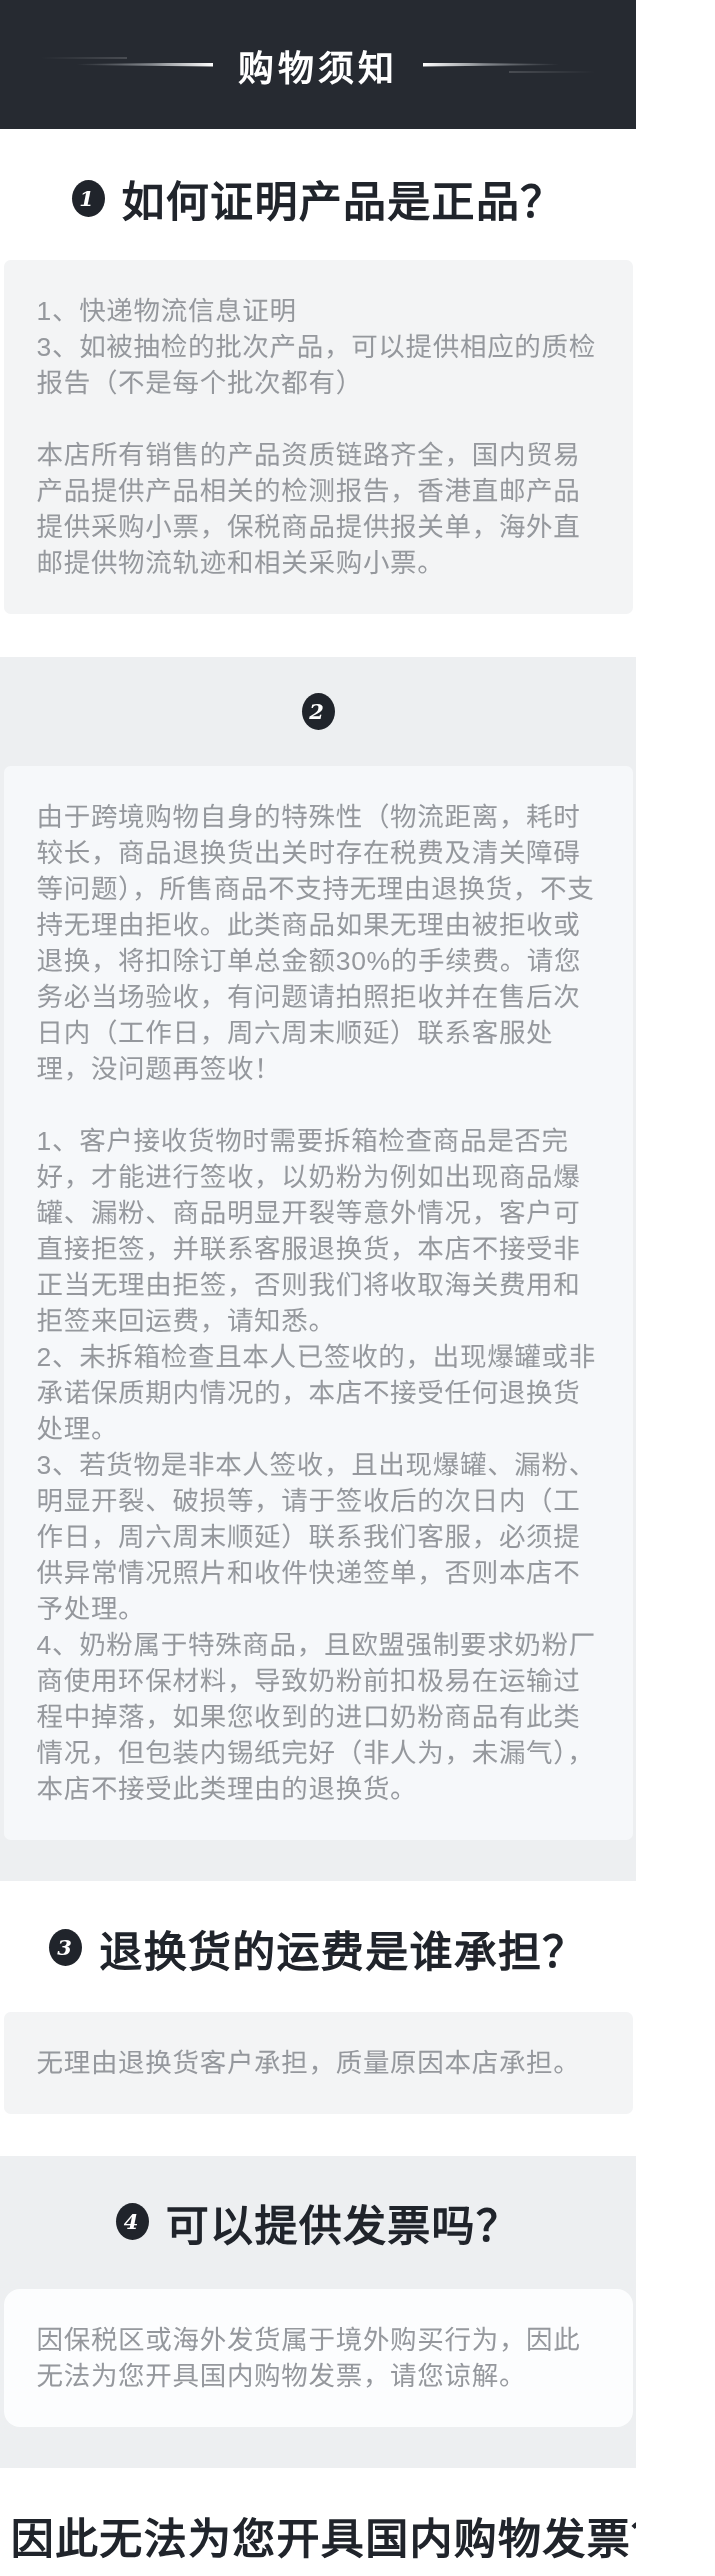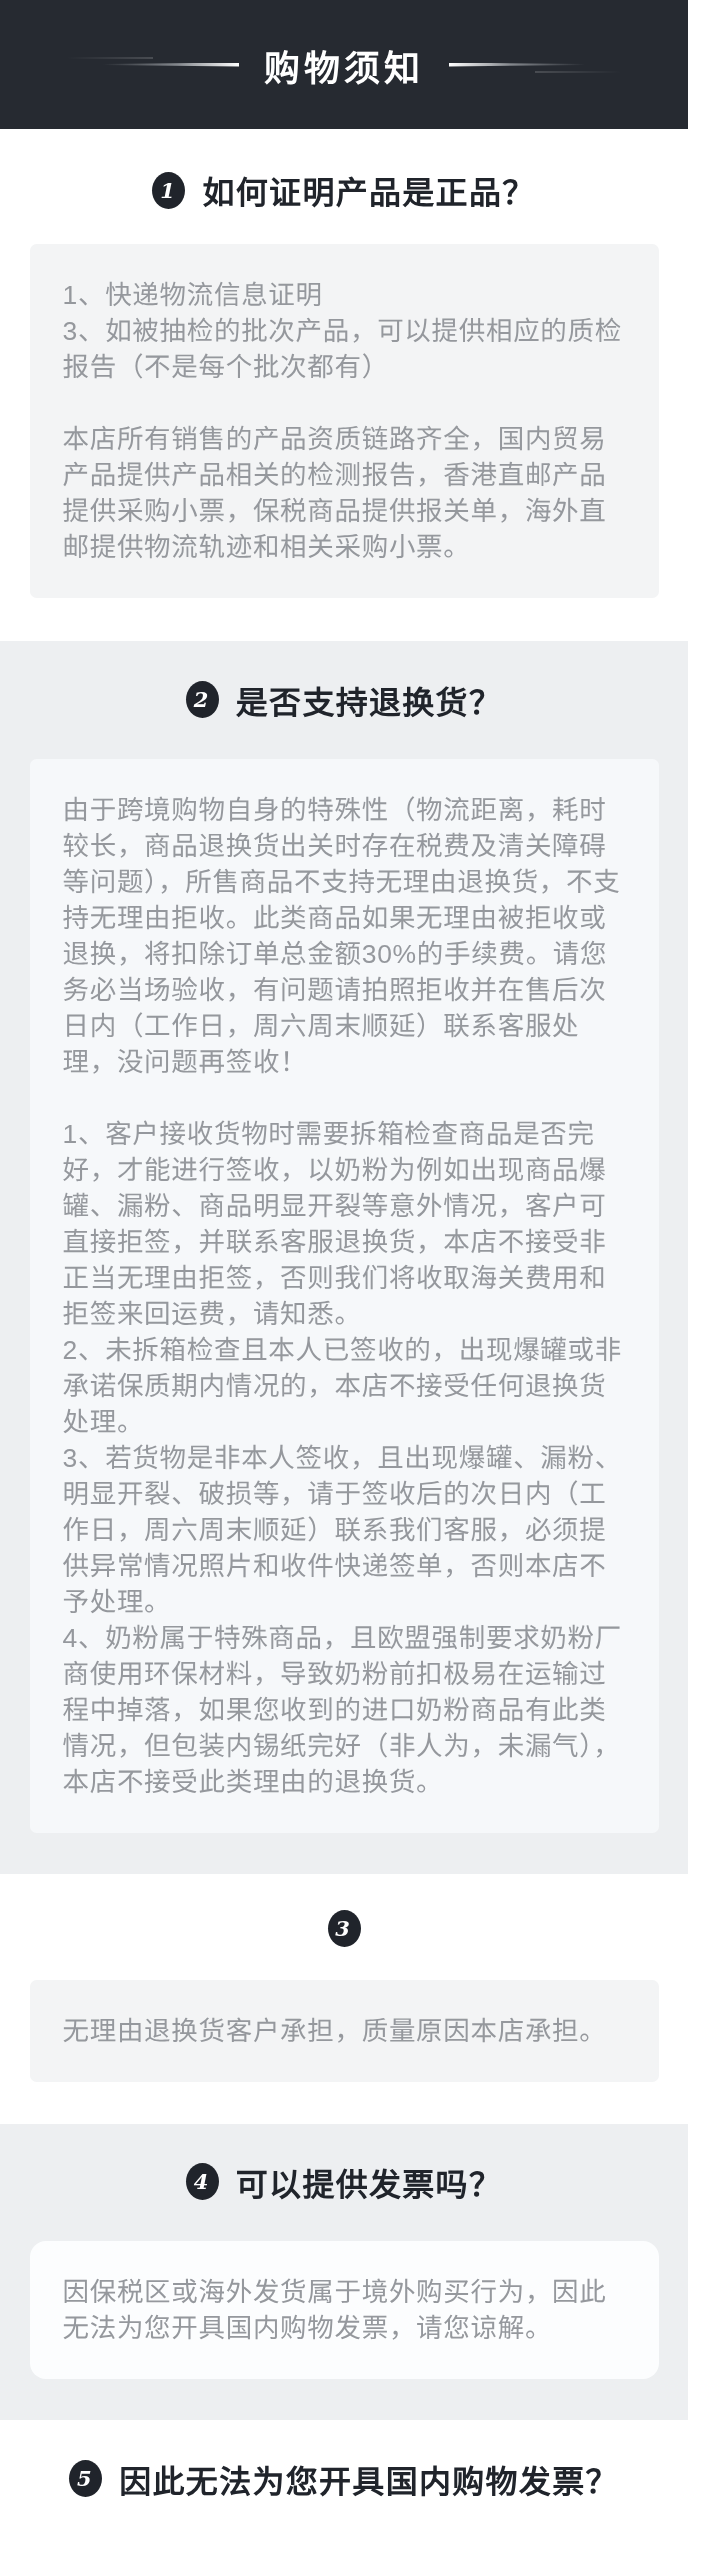--- a/index.html
+++ b/index.html
@@ -12,21 +12,21 @@
     --card4_bg:#fcfdfe;
     --page_bg:#ffffff;
   }
   *{margin:0;padding:0;box-sizing:border-box;}
   html,body{background:#fff;}
   body{
     width:716px;
     background:var(--page_bg);
     font-family:"Liberation Sans","DejaVu Sans",sans-serif;
   }
-  .page{width:688px;overflow:hidden;background:var(--page_bg);}
+  .page{width:636px;overflow:hidden;background:var(--page_bg);}
 
   
   .header{
     height:129px;
     background:var(--header_bg);
     display:flex;
     align-items:center;
     justify-content:center;
     gap:25px;
   }
@@ -70,21 +70,21 @@
     color:#ffffff;
     display:flex;align-items:center;justify-content:center;
     font-family:"DejaVu Serif","Liberation Serif",serif;
     font-style:italic;
     font-weight:bold;
     font-size:21px;
     flex:0 0 auto;
     padding-right:2.7px;
   }
   .qtext{
-    font-size:32px;
+    font-size:43px;
     font-weight:bold;
     color:var(--ink);
     letter-spacing:1.3px;
     white-space:nowrap;
   }
 
   
   .notice-box{
     width:629px;
     margin:0 auto;
@@ -133,33 +133,33 @@
   </div>
   <div class="notice-box box-gray mt-box1">
     <p>1、快递物流信息证明</p>
     <p>3、如被抽检的批次产品，可以提供相应的质检报告（不是每个批次都有）</p>
     <p class="gap-top">本店所有销售的产品资质链路齐全，国内贸易产品提供产品相关的检测报告，香港直邮产品提供采购小票，保税商品提供报关单，海外直邮提供物流轨迹和相关采购小票。</p>
   </div>
 
   <div class="band band-2">
     <div class="qhead">
       <span class="qnum">2</span>
-      <span class="qtext">是否支持退换货？</span>
     </div>
     <div class="notice-box card-2">
       <p>由于跨境购物自身的特殊性（物流距离，耗时较长，商品退换货出关时存在税费及清关障碍等问题），所售商品不支持无理由退换货，不支持无理由拒收。此类商品如果无理由被拒收或退换，将扣除订单总金额30%的手续费。请您务必当场验收，有问题请拍照拒收并在售后次日内（工作日，周六周末顺延）联系客服处理，没问题再签收！</p>
       <p class="gap-top">1、客户接收货物时需要拆箱检查商品是否完好，才能进行签收，以奶粉为例如出现商品爆罐、漏粉、商品明显开裂等意外情况，客户可直接拒签，并联系客服退换货，本店不接受非正当无理由拒签，否则我们将收取海关费用和拒签来回运费，请知悉。</p>
       <p>2、未拆箱检查且本人已签收的，出现爆罐或非承诺保质期内情况的，本店不接受任何退换货处理。</p>
       <p>3、若货物是非本人签收，且出现爆罐、漏粉、明显开裂、破损等，请于签收后的次日内（工作日，周六周末顺延）联系我们客服，必须提供异常情况照片和收件快递签单，否则本店不予处理。</p>
       <p>4、奶粉属于特殊商品，且欧盟强制要求奶粉厂商使用环保材料，导致奶粉前扣极易在运输过程中掉落，如果您收到的进口奶粉商品有此类情况，但包装内锡纸完好（非人为，未漏气），本店不接受此类理由的退换货。</p>
     </div>
   </div>
 
   <div class="qhead mt-h3">
     <span class="qnum">3</span>
+    <span class="qtext">退换货的运费是谁承担？</span>
   </div>
   <div class="notice-box box-gray mt-box3">
     <p>无理由退换货客户承担，质量原因本店承担。</p>
   </div>
 
   <div class="band band-4">
     <div class="qhead">
       <span class="qnum">4</span>
       <span class="qtext">可以提供发票吗？</span>
     </div>

